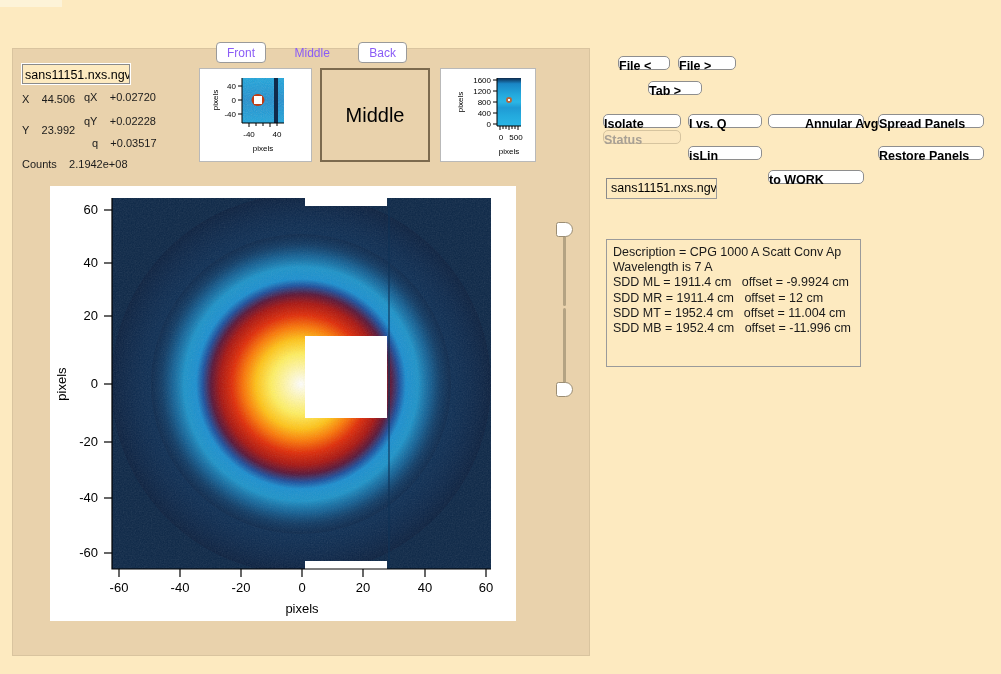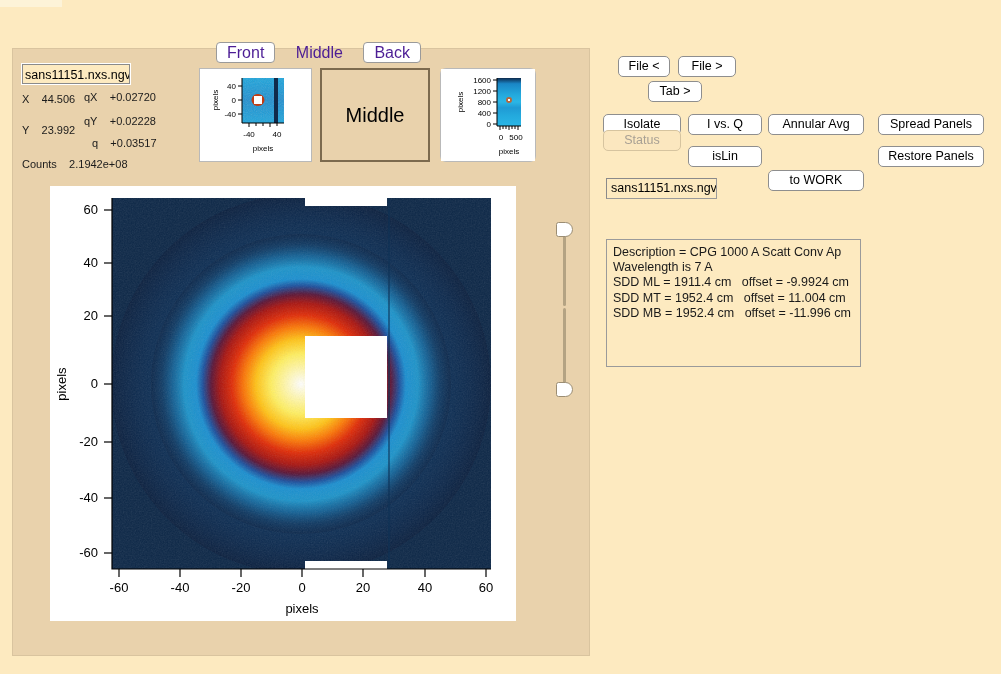--- a/index.html
+++ b/index.html
@@ -48,34 +48,34 @@
   .rdqY { left: 64px; top: 22px; }
   .rdq  { left: 72px; top: 44px; }
   .rdC  { left: 2px;  top: 65px; }
   .val-clip { display: inline-block; max-width: 36px; overflow: hidden; vertical-align: bottom; white-space: nowrap; }
 
   
   .tabs { position: absolute; left: 216px; top: 42px; height: 21px; }
   .tabbtn {
     display: inline-block; height: 21px; line-height: 20px;
     background: #ffffff; border: 1px solid #9a9a9a; border-radius: 4px;
-    font-size: 16px; color: #4c1d95; padding: 0 10px; margin-right: 5px;
+    font-size: 12px; color: #8b5cf6; padding: 0 10px; margin-right: 13px;
     box-sizing: border-box;
   }
   .tabbtn.flat { background: transparent; border-color: transparent; }
 
   
   .thumb {
     position: absolute; top: 68px;
     background: #ffffff;
     border: 1px solid #b9b9b9;
     box-sizing: border-box;
   }
   #thumb-front { left: 199px; width: 113px; height: 94px; }
-  #thumb-back  { left: 440px; width: 96px;  height: 94px; border-radius: 6px; }
+  #thumb-back  { left: 440px; width: 96px;  height: 94px; }
   #thumb-middle {
     position: absolute; left: 320px; top: 68px; width: 110px; height: 94px;
     background: #e9d2ac; border: 2px solid #7c6a4e; box-sizing: border-box;
     display: flex; align-items: center; justify-content: center;
     font-size: 20px; color: #000;
   }
   .thumb svg { display: block; }
 
   
   .plot-card {
@@ -99,33 +99,33 @@
   }
   #slider-top { top: 222px; height: 82px; }
   #slider-top .track { height: 72px; }
   #slider-top .thumb-h { top: 0px; }
   #slider-bot { top: 308px; height: 90px; }
   #slider-bot .track { top: 0px; height: 78px; }
   #slider-bot .thumb-h { top: 74px; }
 
   
   .btn {
-    position: absolute; height: 21px; line-height: 19px;
+    position: absolute; height: 14px; line-height: 19px;
     background: #ffffff; border: 1px solid #8e8e8e; border-radius: 5px;
-    font-size: 12.5px; color: #000; text-align: center;
-    box-sizing: border-box; white-space: nowrap;
+    font-size: 12.5px; color: #000; text-align: left;
+    box-sizing: border-box; white-space: nowrap; font-weight: bold;
   }
   .btn.disabled { background: #fbe7bf; border-color: #d6c49f; color: #a8a094; }
 
   #btn-file-prev  { left: 618px; top: 56px;  width: 52px; }
   #btn-file-next  { left: 678px; top: 56px;  width: 58px; }
   #btn-tab-next   { left: 648px; top: 81px;  width: 54px; }
   #btn-isolate    { left: 603px; top: 114px; width: 78px; }
   #btn-ivsq       { left: 688px; top: 114px; width: 74px; }
-  #btn-annular    { left: 768px; top: 114px; width: 96px; }
+  #btn-annular    { left: 768px; top: 114px; width: 96px; padding-left: 36px; }
   #btn-spread     { left: 878px; top: 114px; width: 106px; }
   #btn-status     { left: 603px; top: 130px; width: 78px; }
   #btn-islin      { left: 688px; top: 146px; width: 74px; }
   #btn-towork     { left: 768px; top: 146px; width: 96px; margin-top: 24px; }
   #btn-restore    { left: 878px; top: 146px; width: 106px; }
 
   
   .tfield {
     position: absolute;
     background: #fdeac0;
@@ -418,17 +418,18 @@
   <div class="btn" id="btn-islin">isLin</div>
   <div class="btn" id="btn-towork">to WORK</div>
   <div class="btn" id="btn-restore">Restore Panels</div>
 
   <div class="tfield" id="field-filename">sans11151.nxs.ngv</div>
 
   <div class="infobox">
     <div>Description = CPG 1000 A Scatt Conv Ap</div>
     <div>Wavelength is 7 A</div>
     <div>SDD ML = 1911.4 cm   offset = -9.9924 cm</div>
+    <div>SDD MR = 1911.4 cm   offset = 12 cm</div>
     <div>SDD MT = 1952.4 cm   offset = 11.004 cm</div>
     <div>SDD MB = 1952.4 cm   offset = -11.996 cm</div>
   </div>
 
 </div>
 
 </body></html>

